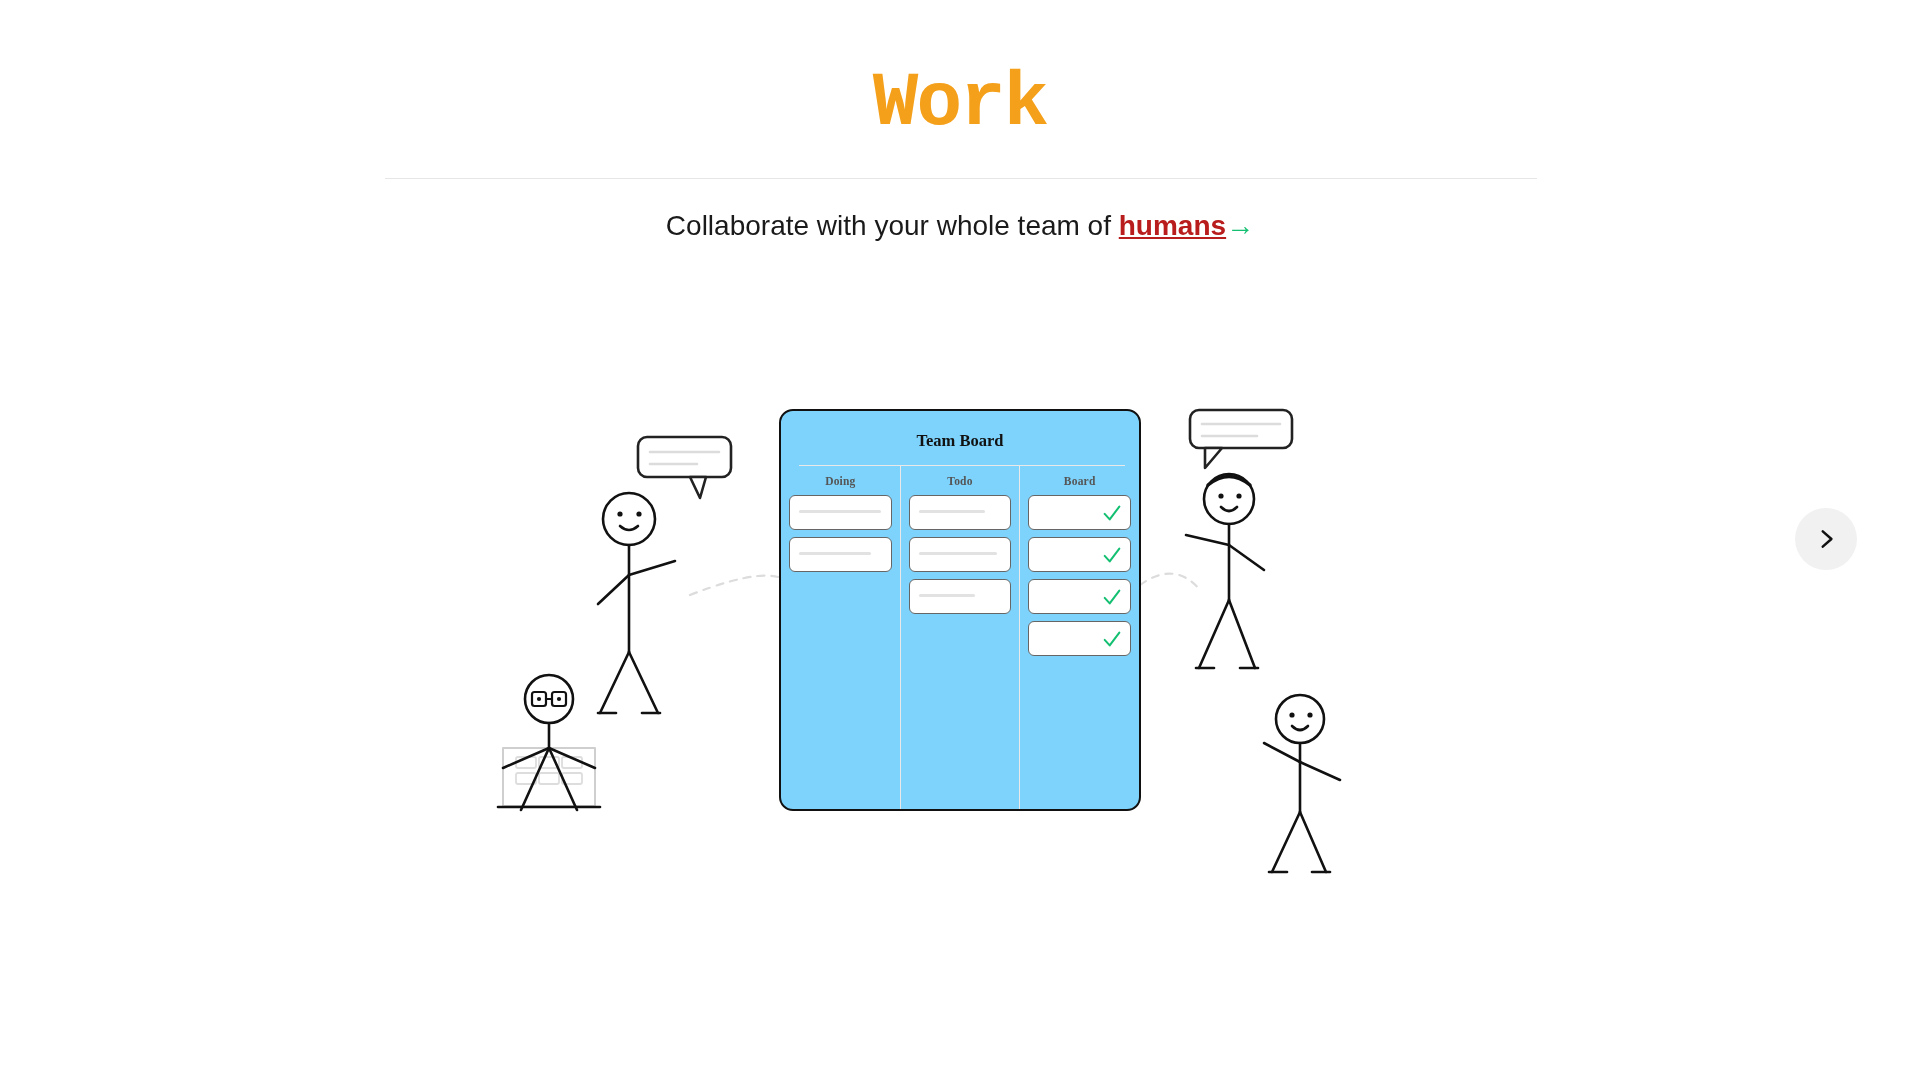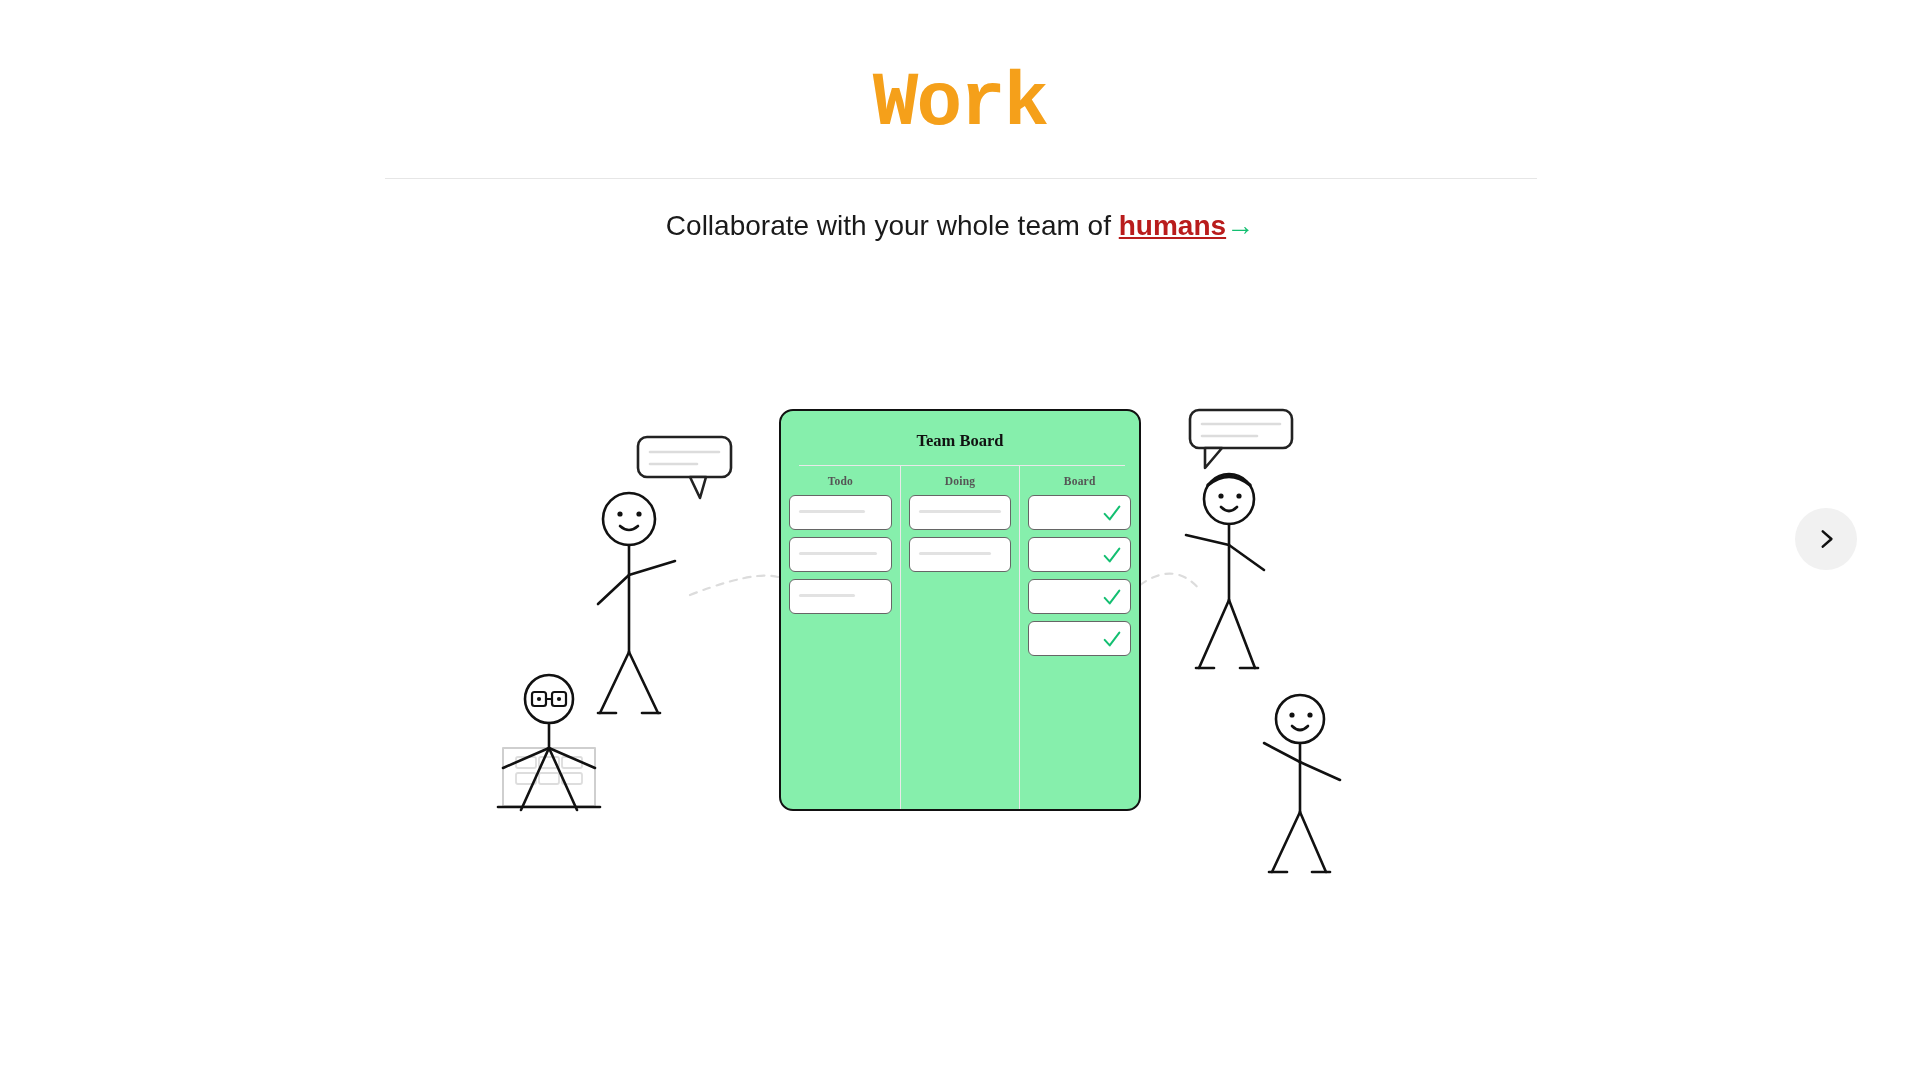--- a/index.html
+++ b/index.html
@@ -50,21 +50,21 @@
     top: 0; left: 0;
     width: 1920px; height: 1080px;
   }
   .stage svg { display: block; width: 1920px; height: 1080px; }
 
   
   .board {
     position: absolute;
     left: 779px; top: 409px;
     width: 362px; height: 402px;
-    background: #86efac;
+    background: #7dd3fc;
     border: 2.5px solid #111111;
     border-radius: 14px;
     overflow: hidden;
   }
   .board-title {
     position: absolute;
     top: 20px; left: 0; width: 100%;
     text-align: center;
     font-family: "Liberation Serif", serif;
     font-weight: bold;
@@ -247,39 +247,39 @@
       </g>
     </svg>
   </div>
 
   <div class="board">
     <div class="board-title">Team Board</div>
     <div class="board-rule"></div>
     <div class="board-cols">
 
       <div class="board-col">
+        <div class="col-head">Doing</div>
+        <div class="card">
+          <span class="card-line" style="width:82px"></span>
+        </div>
+        <div class="card">
+          <span class="card-line" style="width:72px"></span>
+        </div>
+      </div>
+
+      <div class="board-col">
         <div class="col-head">Todo</div>
         <div class="card">
           <span class="card-line" style="width:66px"></span>
         </div>
         <div class="card">
           <span class="card-line" style="width:78px"></span>
         </div>
         <div class="card">
           <span class="card-line" style="width:56px"></span>
-        </div>
-      </div>
-
-      <div class="board-col">
-        <div class="col-head">Doing</div>
-        <div class="card">
-          <span class="card-line" style="width:82px"></span>
-        </div>
-        <div class="card">
-          <span class="card-line" style="width:72px"></span>
         </div>
       </div>
 
       <div class="board-col">
         <div class="col-head">Board</div>
         <div class="card">
           <span class="check">
             <svg viewBox="0 0 24 24">
                 <path d="M4 13 L9.5 19 L20 5" fill="none" stroke="#13bf71" stroke-width="2.2" stroke-linecap="round" stroke-linejoin="round"></path>
               </svg>

